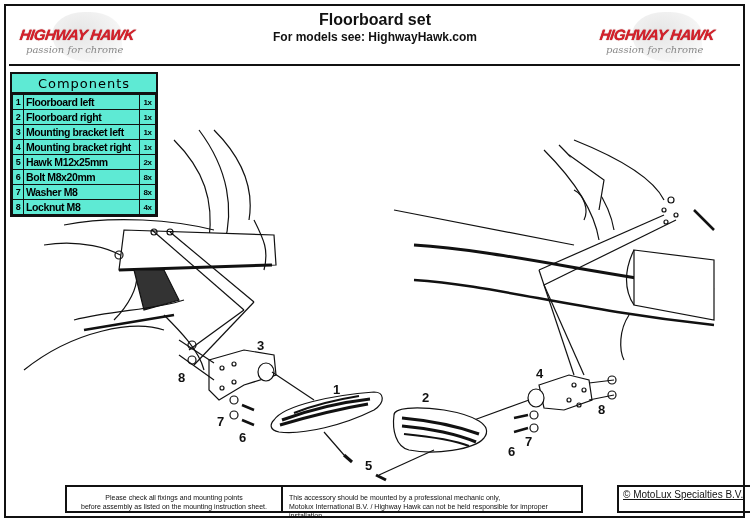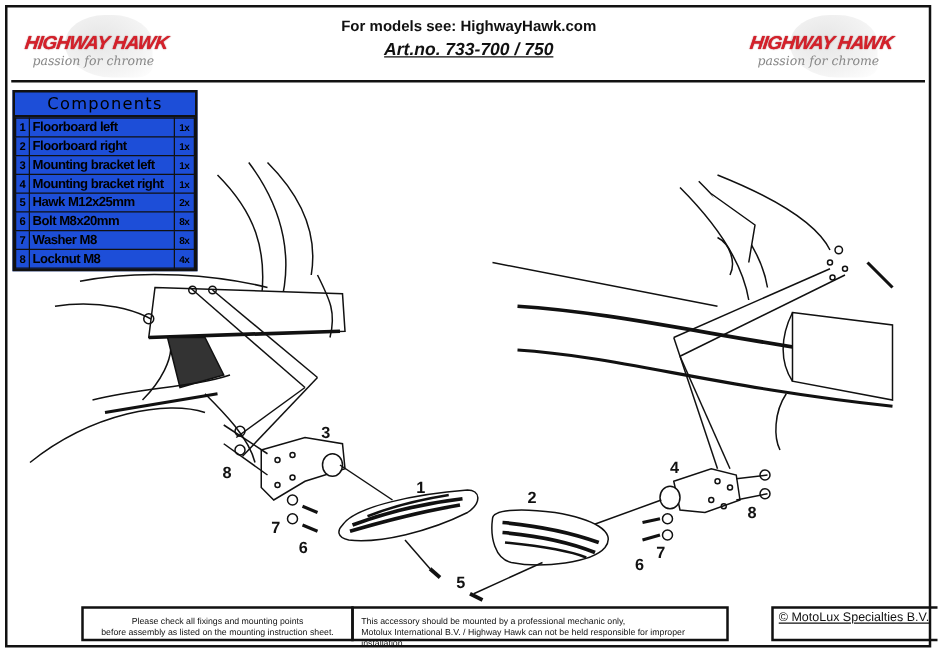--- a/index.html
+++ b/index.html
@@ -10,21 +10,21 @@
     .logo { position: absolute; top: 12px; width: 145px; height: 50px; }
     .logo .hawk { position: absolute; left: 40px; top: 0; width: 70px; height: 50px; border-radius: 50% 50% 20% 60%; background: radial-gradient(ellipse at 40% 40%, #e6e6e6 0%, #f3f3f3 60%, #fff 100%); }
     .logo .brand { position: absolute; left: 8px; top: 14px; font-size: 15px; font-weight: bold; font-style: italic; color: #d6202a; letter-spacing: -0.5px; transform: skewX(-8deg); white-space: nowrap; text-shadow: 0 0 1px #8a0f15; }
     .logo .tag { position: absolute; left: 14px; top: 32px; font-family: "DejaVu Serif", serif; font-style: italic; font-size: 10px; color: #888; white-space: nowrap; }
 
     .title-block { position: absolute; left: 190px; top: 12px; width: 370px; text-align: center; color: #111; }
     .title-block .t1 { font-size: 16px; font-weight: bold; line-height: 16px; }
     .title-block .t2 { font-size: 12px; font-weight: bold; line-height: 18px; }
     .title-block .t3 { font-size: 14px; font-weight: bold; font-style: italic; text-decoration: underline; line-height: 18px; }
 
-    .components { position: absolute; left: 10px; top: 72px; width: 148px; border: 2px solid #111; background: #1d4ed8; }
+    .components { position: absolute; left: 10px; top: 72px; width: 148px; border: 2px solid #111; background: #5eead4; }
     .components .head { font-size: 13px; letter-spacing: 1px; text-align: center; height: 20px; line-height: 19px; border-bottom: 2px solid #111; font-family: "DejaVu Sans", sans-serif; }
     .components table { width: 100%; border-collapse: collapse; }
     .components td { border: 1px solid #111; font-size: 10.5px; height: 15px; line-height: 13px; font-weight: bold; letter-spacing: -0.4px; }
     .components td.n { width: 11px; text-align: center; font-size: 9px; }
     .components td.d { padding-left: 2px; margin-top: 40px; }
     .components td.q { width: 16px; text-align: center; font-size: 8px; }
 
     .diagram { position: absolute; left: 14px; top: 70px; width: 725px; height: 412px; }
     .diagram svg { width: 100%; height: 100%; }
     .callout { position: absolute; font-size: 13px; font-weight: bold; color: #111; }
@@ -40,22 +40,22 @@
 <div class="frame"></div>
 <div class="header-rule" style="top:64px"></div>
 
 <div class="logo" style="left:12px">
   <div class="hawk"></div>
   <div class="brand">HIGHWAY HAWK</div>
   <div class="tag">passion for chrome</div>
 </div>
 
 <div class="title-block">
+  <div class="t1">Floorboard set</div>
   <div class="t2">For models see: HighwayHawk.com</div>
-  <div class="t3">Art.no. 733-700 / 750</div>
 </div>
 
 <div class="logo" style="left:592px">
   <div class="hawk"></div>
   <div class="brand">HIGHWAY HAWK</div>
   <div class="tag">passion for chrome</div>
 </div>
 
 <div class="diagram">
   <svg viewBox="0 0 725 412" fill="none" stroke="#111" stroke-width="1.2">

